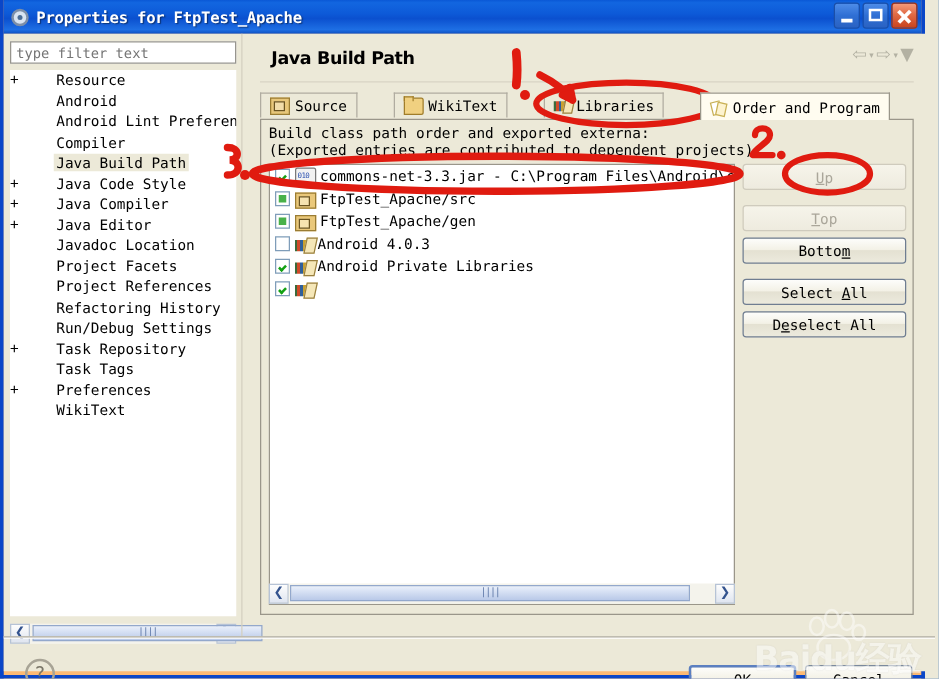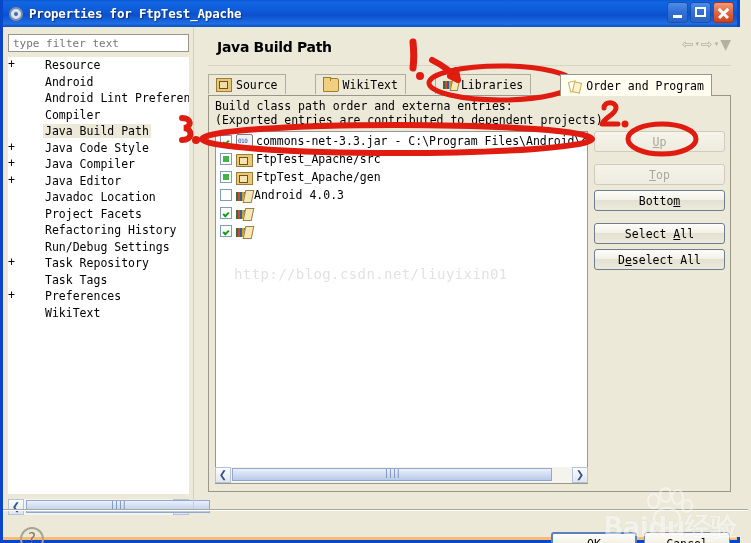--- a/index.html
+++ b/index.html
@@ -628,20 +628,21 @@
             <div class="tree-row"><span class="expander" style="top: 4px;">+</span><span class="tree-label">Resource</span></div>
             <div class="tree-row"><span class="tick" style="top: 9px;"></span><span class="tree-label">Android</span></div>
             <div class="tree-row"><span class="tick" style="top: 9px;"></span><span class="tree-label">Android Lint Preferences</span></div>
             <div class="tree-row"><span class="tick" style="top: 9px;"></span><span class="tree-label">Compiler</span></div>
             <div class="tree-row"><span class="tick" style="top: 9px;"></span><span class="tree-label selected">Java Build Path</span></div>
             <div class="tree-row"><span class="expander" style="top: 4px;">+</span><span class="tree-label">Java Code Style</span></div>
             <div class="tree-row"><span class="expander" style="top: 4px;">+</span><span class="tree-label">Java Compiler</span></div>
             <div class="tree-row"><span class="expander" style="top: 4px;">+</span><span class="tree-label">Java Editor</span></div>
             <div class="tree-row"><span class="tick" style="top: 9px;"></span><span class="tree-label">Javadoc Location</span></div>
             <div class="tree-row"><span class="tick" style="top: 9px;"></span><span class="tree-label">Project Facets</span></div>
+            <div class="tree-row"><span class="tick" style="top: 9px;"></span><span class="tree-label">Project References</span></div>
             <div class="tree-row"><span class="tick" style="top: 9px;"></span><span class="tree-label">Refactoring History</span></div>
             <div class="tree-row"><span class="tick" style="top: 9px;"></span><span class="tree-label">Run/Debug Settings</span></div>
             <div class="tree-row"><span class="expander" style="top: 4px;">+</span><span class="tree-label">Task Repository</span></div>
             <div class="tree-row"><span class="tick" style="top: 9px;"></span><span class="tree-label">Task Tags</span></div>
             <div class="tree-row"><span class="expander" style="top: 4px;">+</span><span class="tree-label">Preferences</span></div>
             <div class="tree-row"><span class="tick" style="top: 9px;"></span><span class="tree-label">WikiText</span></div>
           </div>
       </div>
 
       <div class="hscroll" style="left:5px; top:472px; width:181px;">
@@ -680,21 +681,21 @@
               <span>Libraries</span>
             </div>
             <div class="tab active">
               <span class="tico ico-order"></span>
               <span>Order and Program</span>
             </div>
           </div>
 
         <div class="tab-body">
           <div class="desc">
-            <div>Build class path order and externa entries:</div>
+            <div>Build class path order and exported externa:</div>
             <div>(Exported entries are contributed to dependent projects)</div>
           </div>
 
           <div class="list-wrap">
             <div id="list-host">
                 <div class="list-row">
                   <span class="cb checked"></span>
                   <span class="litem-ico ico-jar"></span>
                   <span class="list-text">commons-net-3.3.jar - C:\Program Files\Android\externa</span>
                 </div>
@@ -709,27 +710,27 @@
                   <span class="list-text">FtpTest_Apache/gen</span>
                 </div>
                 <div class="list-row">
                   <span class="cb"></span>
                   <span class="litem-ico ico-books"></span>
                   <span class="list-text">Android 4.0.3</span>
                 </div>
                 <div class="list-row">
                   <span class="cb checked"></span>
                   <span class="litem-ico ico-books"></span>
+                  <span class="list-text">Android Private Libraries</span>
                 </div>
                 <div class="list-row">
                   <span class="cb checked"></span>
                   <span class="litem-ico ico-books"></span>
                 </div>
               </div>
-            <div class="wm-url">http://blog.csdn.net/liuyixin01</div>
           </div>
 
           <div class="hscroll list-hscroll">
             <div class="arrow">❮</div>
             <div class="track">
               <div class="thumb" style="left:1px; width:320px;"></div>
             </div>
             <div class="arrow">❯</div>
           </div>
 

